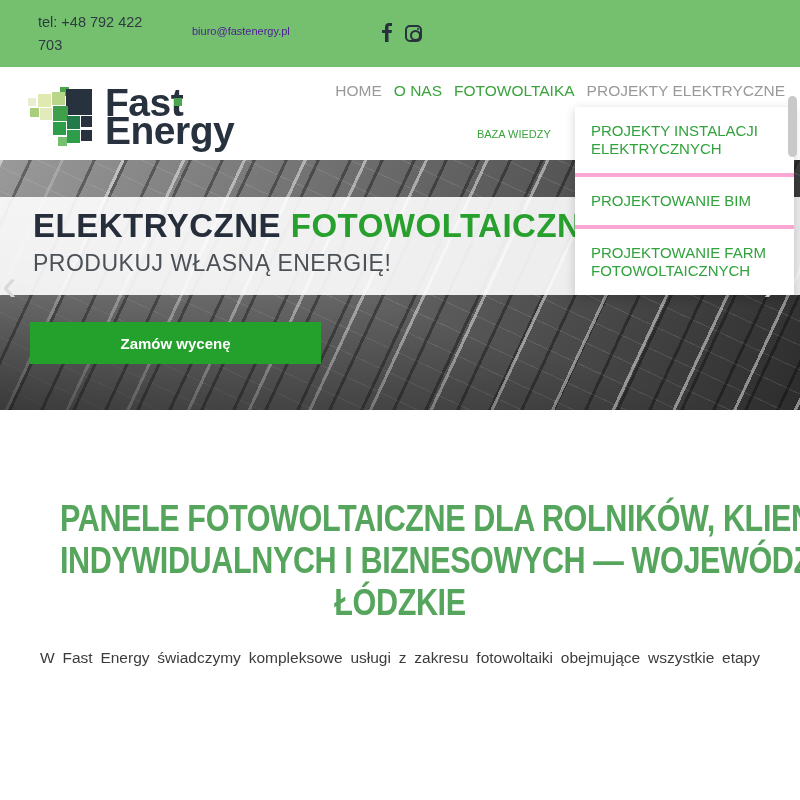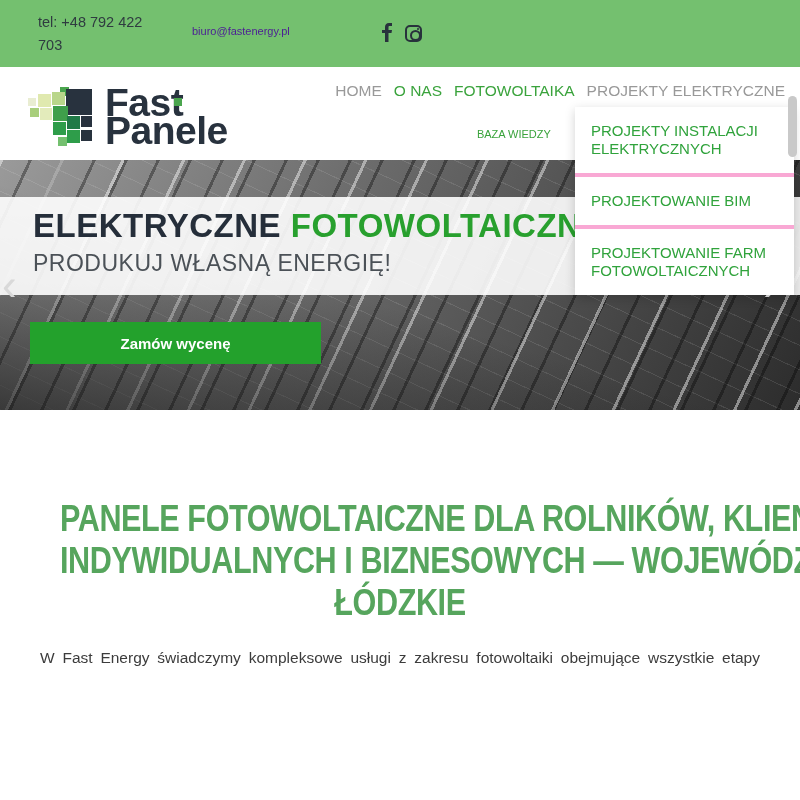--- a/index.html
+++ b/index.html
@@ -96,21 +96,21 @@
       <span class="sq" style="left:12px;top:21px;width:12px;height:12px;background:#e3ebbb"></span>
       <span class="sq" style="left:25px;top:19px;width:15px;height:15px;background:#3f9f4b"></span>
       <span class="sq" style="left:25px;top:35px;width:13px;height:13px;background:#2e9d4a"></span>
       <span class="sq" style="left:39px;top:29px;width:13px;height:13px;background:#217a47"></span>
       <span class="sq" style="left:53px;top:29px;width:11px;height:11px;background:#28323e"></span>
       <span class="sq" style="left:39px;top:43px;width:13px;height:13px;background:#2e9d4a"></span>
       <span class="sq" style="left:53px;top:43px;width:11px;height:11px;background:#28323e"></span>
       <span class="sq" style="left:30px;top:50px;width:9px;height:9px;background:#74c06f"></span>
       <div class="logo-text">
         <div>Fast</div>
-        <div>Panele</div>
+        <div>Energy</div>
       </div>
       <span class="logo-dot"></span>
     </div>
 
     <nav class="nav-row1">
       <span class="nav-item nav-gray">HOME</span>
       <span class="nav-item nav-green">O NAS</span>
       <span class="nav-item nav-green">FOTOWOLTAIKA</span>
       <span class="nav-item nav-gray">PROJEKTY ELEKTRYCZNE</span>
     </nav>

